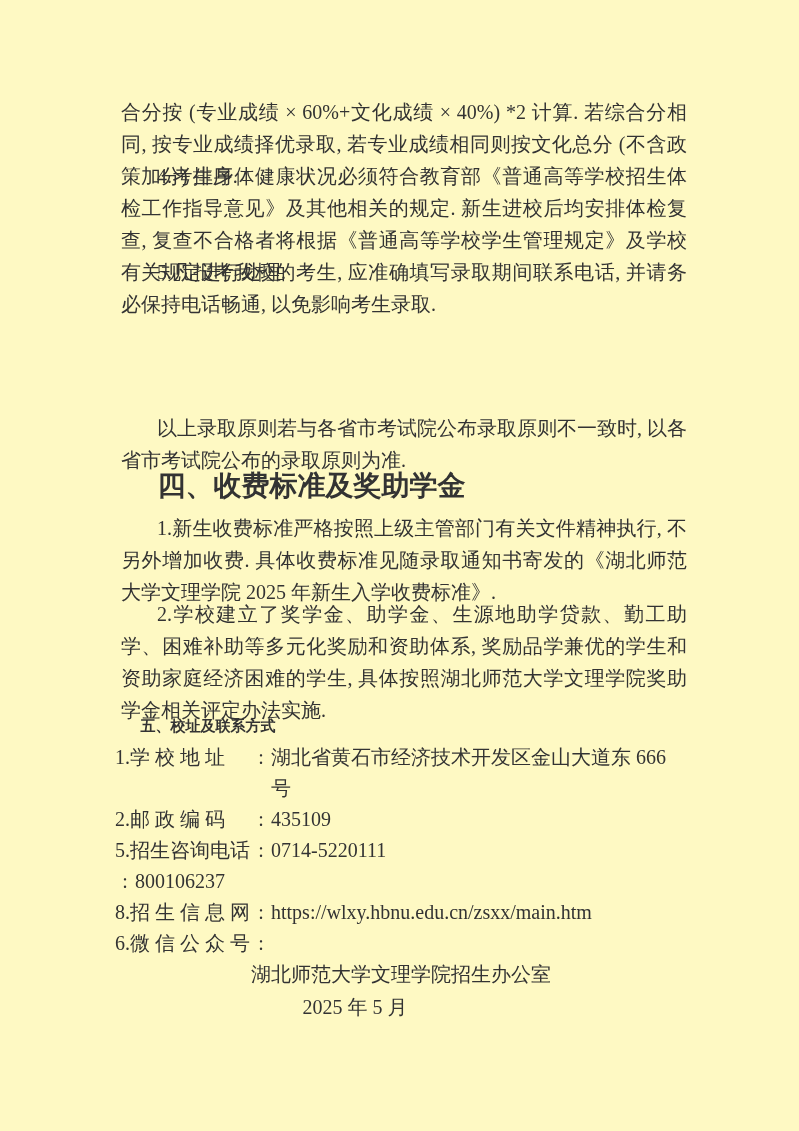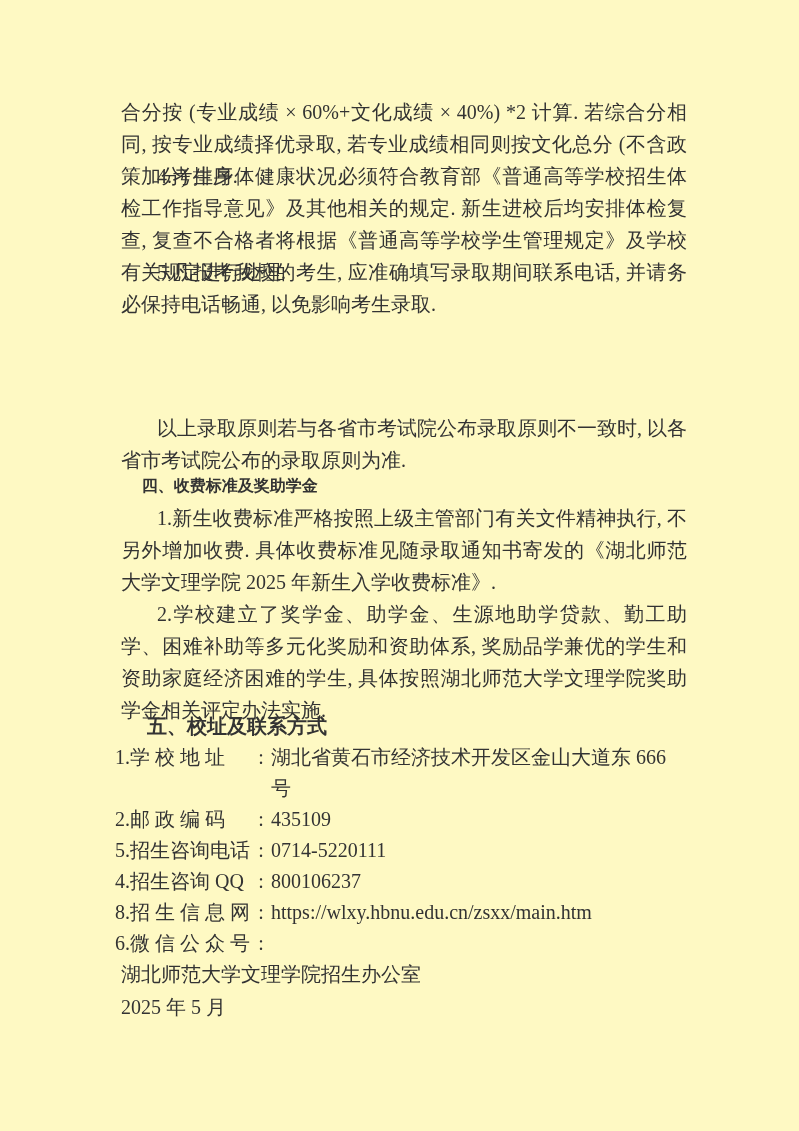--- a/index.html
+++ b/index.html
@@ -29,46 +29,46 @@
     margin: 0;
   }
   .para { text-align: justify; text-indent: 1.8em; }
   .para.no-indent { text-indent: 0; }
   .heading { font-weight: bold; text-indent: 1.3em; text-align: left; }
   .contacts { margin-left: -6px; width: 574px; line-height: 31px; font-family: Liberation Serif, serif; }
   .contact-row { display: flex; align-items: flex-start; }
   .contact-label { flex: 0 0 136px; width: 136px; white-space: pre; }
   .contact-colon { flex: 0 0 20px; width: 20px; text-align: center; }
   .contact-value { flex: 1; }
-  .footer-line { text-align: left; }
+  .footer-line { text-align: center; }
   .footer-line.sig { padding-right: 6px; }
   .footer-line.date { padding-right: 98px; }
 </style>
 </head>
 <body>
 
 <div class="page">
   <div class="doc">
 
     <p class="block para no-indent" style="top:0;">合分按 (专业成绩 × 60%+文化成绩 × 40%) *2 计算. 若综合分相同, 按专业成绩择优录取, 若专业成绩相同则按文化总分 (不含政策加分) 排序.</p>
 
     <p class="block para" style="top:64px;">4.考生身体健康状况必须符合教育部《普通高等学校招生体检工作指导意见》及其他相关的规定. 新生进校后均安排体检复查, 复查不合格者将根据《普通高等学校学生管理规定》及学校有关规定进行处理.</p>
 
     <p class="block para" style="top:160px;">5.凡报考我校的考生, 应准确填写录取期间联系电话, 并请务必保持电话畅通, 以免影响考生录取.</p>
 
 
     <p class="block para" style="top:288px;margin-top:28px;">以上录取原则若与各省市考试院公布录取原则不一致时, 以各省市考试院公布的录取原则为准.</p>
 
-    <h3 class="block heading" style="top:374px; font-size:16px;">四、收费标准及奖助学金</h3>
+    <h3 class="block heading" style="top:374px; font-size:28px;">四、收费标准及奖助学金</h3>
 
-    <p class="block para" style="top:406px;">1.新生收费标准严格按照上级主管部门有关文件精神执行, 不另外增加收费. 具体收费标准见随录取通知书寄发的《湖北师范大学文理学院 2025 年新生入学收费标准》.</p>
+    <p class="block para" style="top:416px;">1.新生收费标准严格按照上级主管部门有关文件精神执行, 不另外增加收费. 具体收费标准见随录取通知书寄发的《湖北师范大学文理学院 2025 年新生入学收费标准》.</p>
 
     <p class="block para" style="top:502px;">2.学校建立了奖学金、助学金、生源地助学贷款、勤工助学、困难补助等多元化奖励和资助体系, 奖励品学兼优的学生和资助家庭经济困难的学生, 具体按照湖北师范大学文理学院奖助学金相关评定办法实施.</p>
 
-    <h3 class="block heading" style="top:614px; font-size:20px;">五、校址及联系方式</h3>
+    <h3 class="block heading" style="top:614px; font-size:15px;">五、校址及联系方式</h3>
 
     <div class="block contacts" style="top:646px;">
 
       <div class="contact-row">
         <span class="contact-label">1.学 校 地 址</span>
         <span class="contact-colon">:</span>
         <span class="contact-value">湖北省黄石市经济技术开发区金山大道东 666 号</span>
       </div>
 
       <div class="contact-row">
@@ -79,21 +79,20 @@
 
       <div class="contact-row">
         <span class="contact-label">5.招生咨询电话</span>
         <span class="contact-colon">:</span>
         <span class="contact-value">
           <span style="display:block;">0714-5220111</span>
         </span>
       </div>
 
       <div class="contact-row">
-        <span class="contact-label">4.招生咨询 QQ</span>
         <span class="contact-colon">:</span>
         <span class="contact-value">800106237</span>
       </div>
 
       <div class="contact-row">
         <span class="contact-label">8.招 生 信 息 网</span>
         <span class="contact-colon">:</span>
         <span class="contact-value">https://wlxy.hbnu.edu.cn/zsxx/main.htm</span>
       </div>
 

